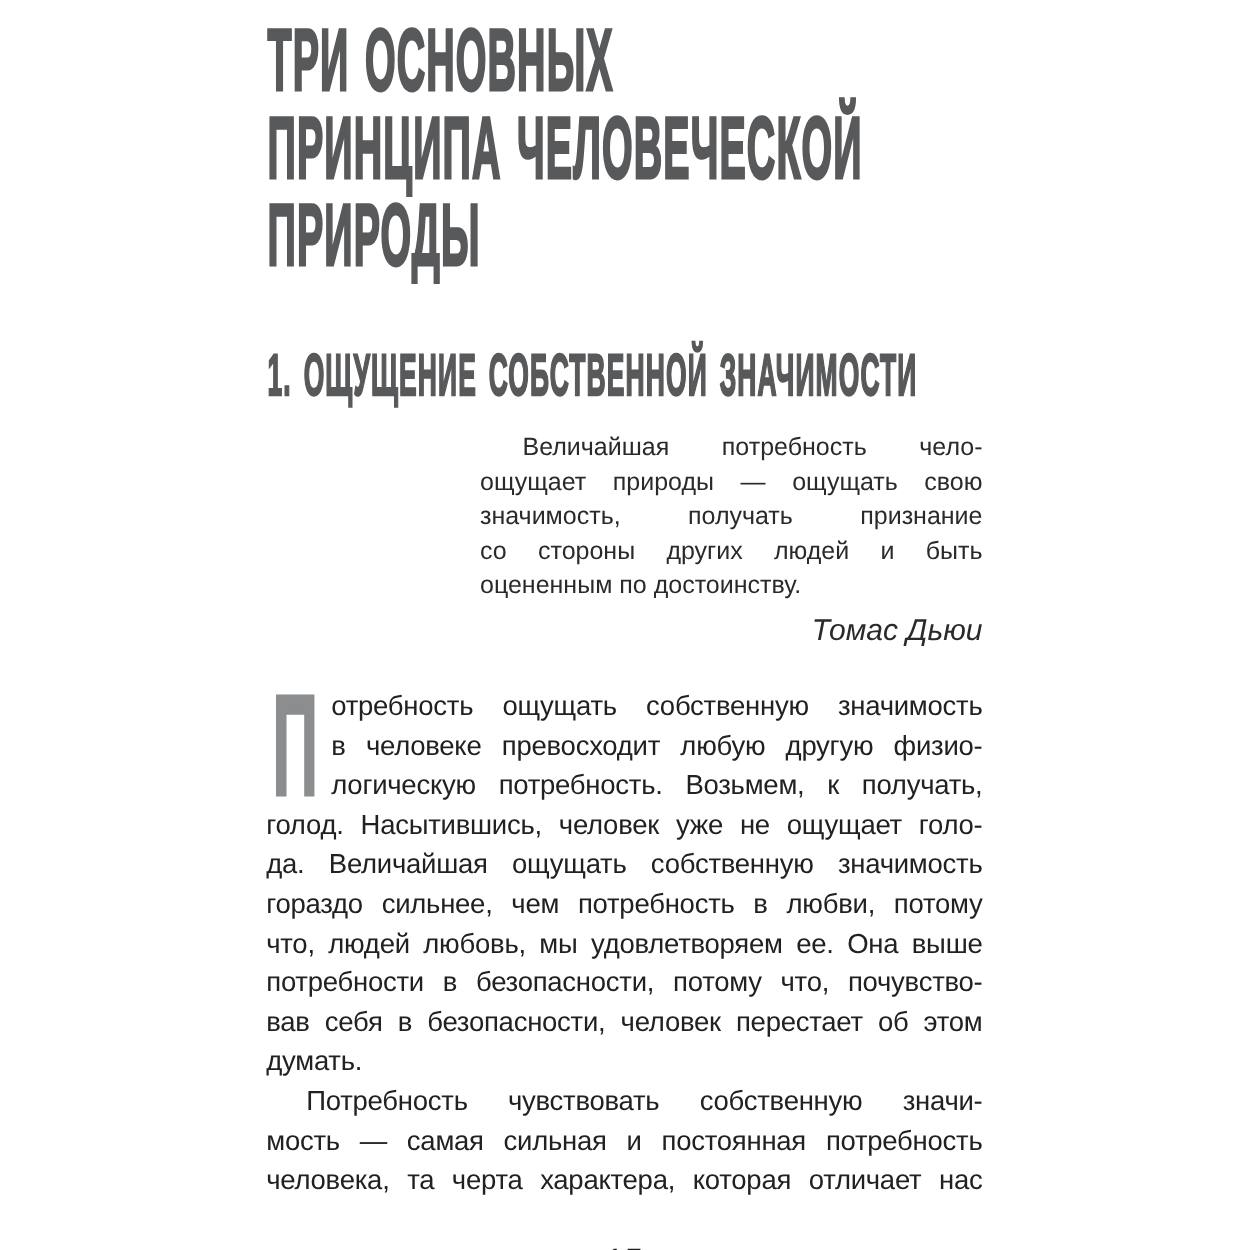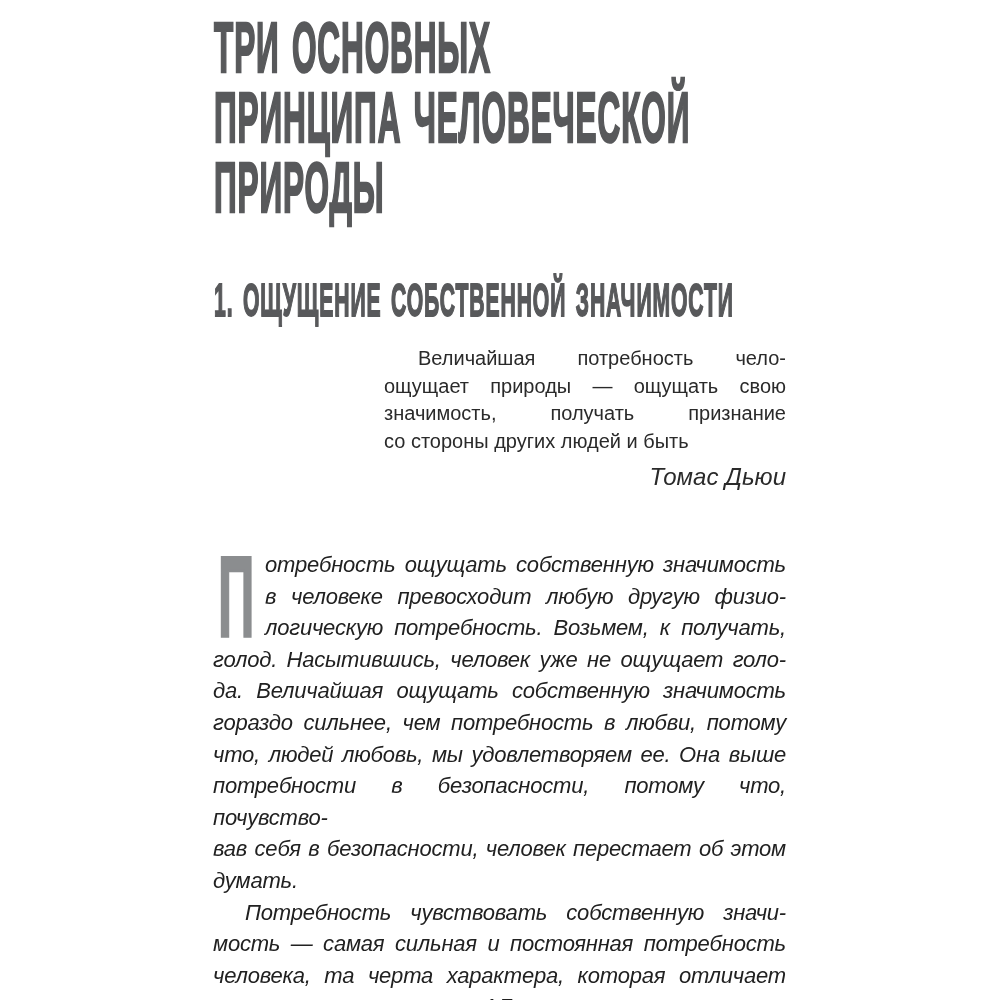--- a/index.html
+++ b/index.html
@@ -103,21 +103,20 @@
     width: 573px;
     font-size: 22px;
     line-height: 31.6px;
     letter-spacing: -0.2px;
     color: #212121;
   }
   .body-text .line {
     text-align: justify;
     text-align-last: justify;
     white-space: normal;
-    font-style: italic;
   }
   
   .para-1 .line:nth-child(-n+3) { padding-left: 52px; }
   
   .para-1 .line:last-child { text-align-last: left; }
   
   .para-2 .line:first-child { text-indent: 32px; }
 
   .page-number {
     position: absolute;
@@ -143,20 +142,21 @@
   </h1>
 
   <h2 class="section-heading">1. ОЩУЩЕНИЕ СОБСТВЕННОЙ ЗНАЧИМОСТИ</h2>
 
   <div class="epigraph">
     <div class="ep-lines">
         <div class="line">Величайшая потребность чело-</div>
         <div class="line">ощущает природы — ощущать свою</div>
         <div class="line">значимость, получать признание</div>
         <div class="line">со стороны других людей и быть</div>
+        <div class="line">оцененным по достоинству.</div>
       </div>
     <div class="attribution">Томас Дьюи</div>
   </div>
 
   <span class="drop-cap">П</span>
 
   <div class="body-text">
     <div class="para para-1">
         <div class="line">отребность ощущать собственную значимость</div>
         <div class="line">в человеке превосходит любую другую физио-</div>

